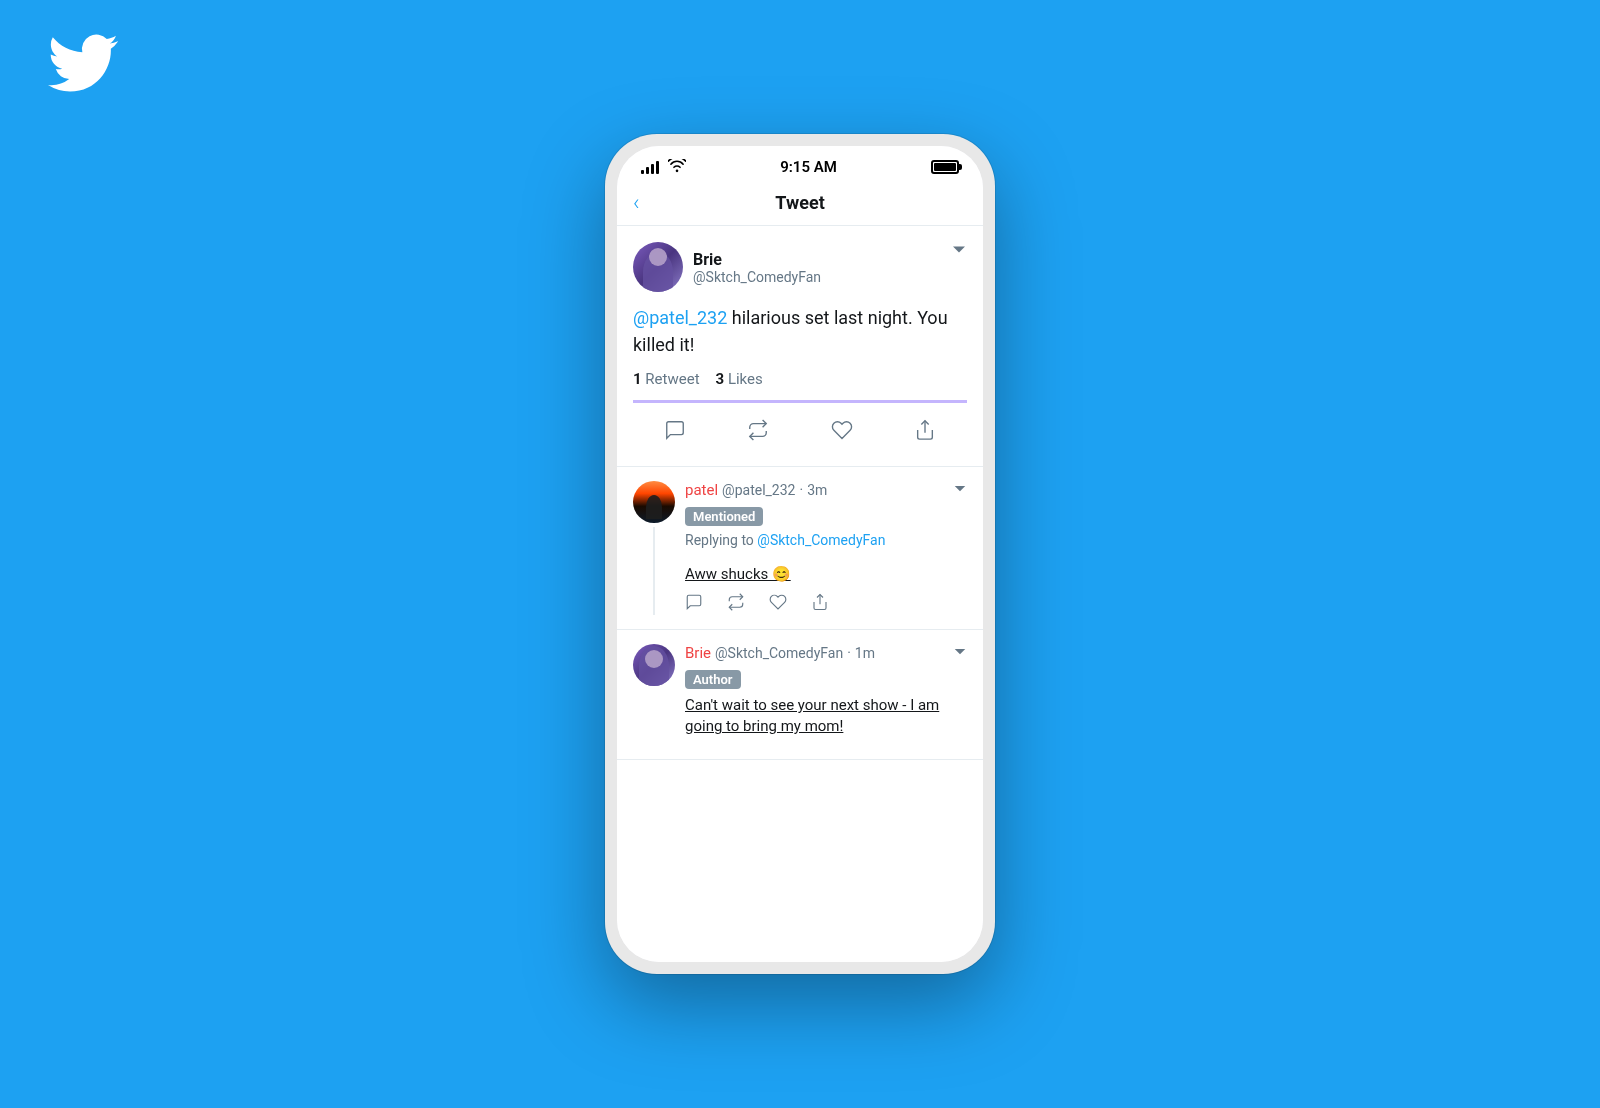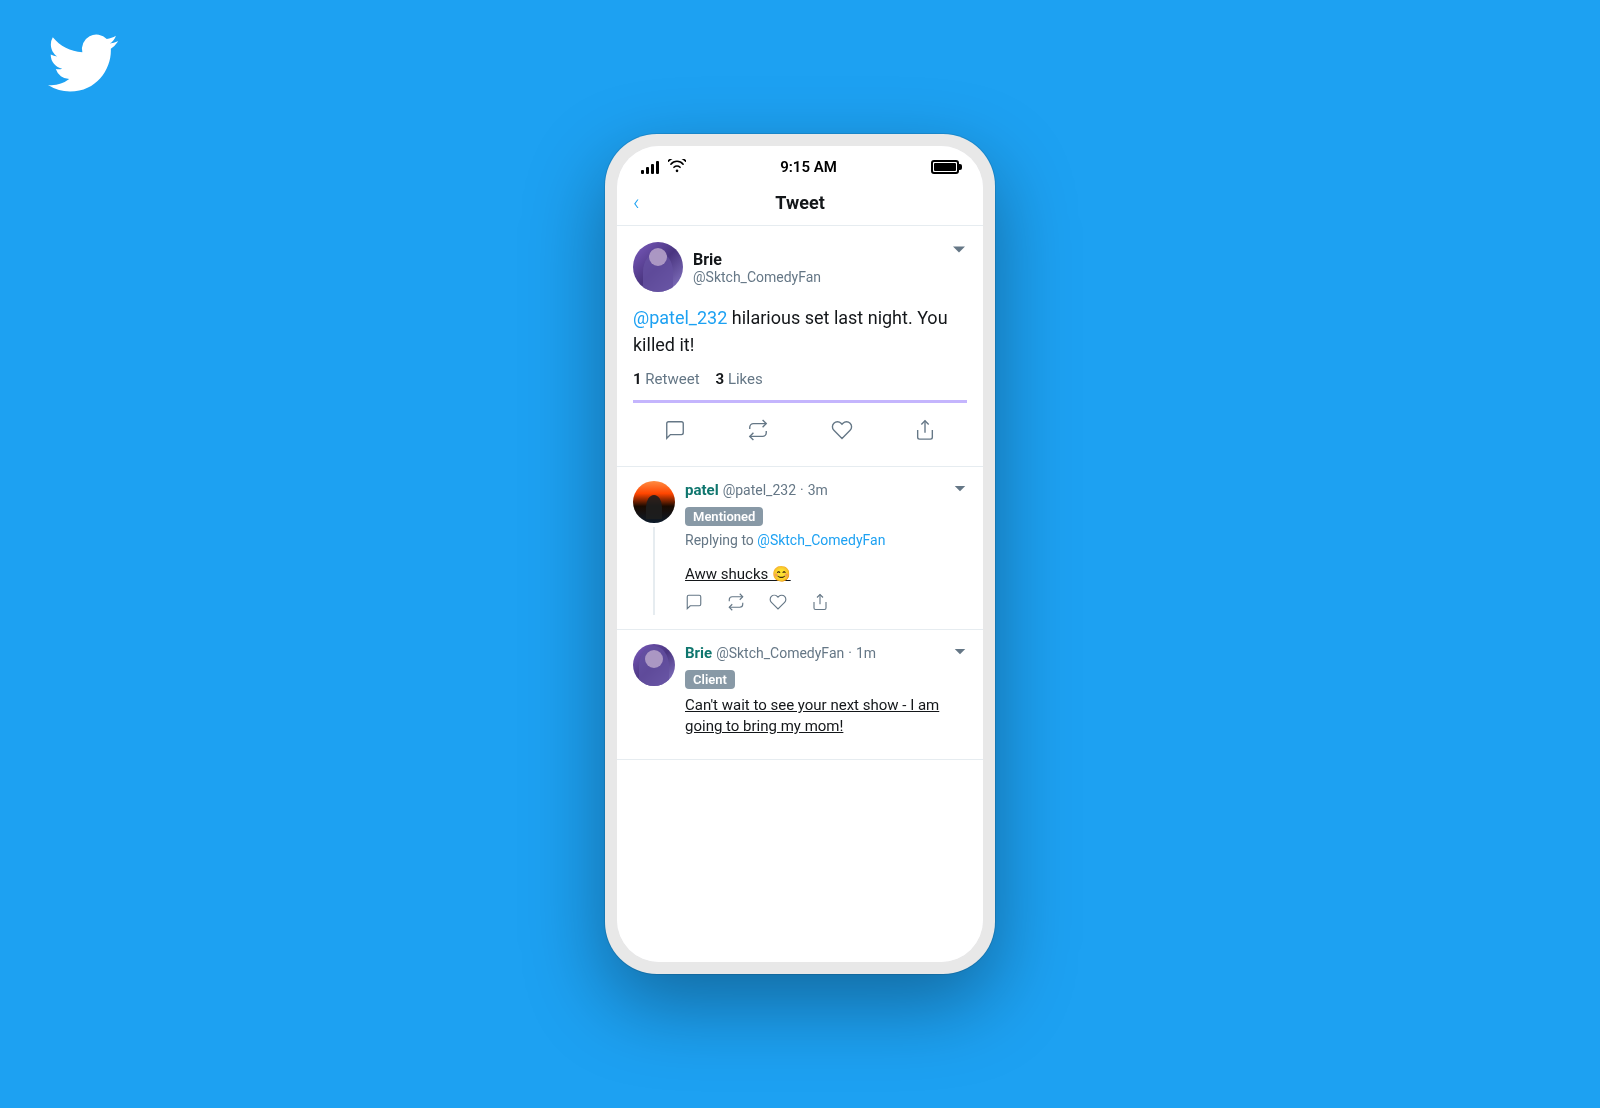--- a/index.html
+++ b/index.html
@@ -341,22 +341,22 @@
     .reply-user-row {
       display: flex;
       align-items: center;
       flex-wrap: wrap;
       gap: 4px;
       margin-bottom: 4px;
     }
 
     .reply-name {
       font-size: 15px;
-      font-weight: 700;
-      color: #0f766e;
+      font-weight: 400;
+      color: #ef4444;
     }
 
     .reply-handle {
       font-size: 14px;
       color: #657786;
     }
 
     .reply-time {
       font-size: 14px;
       color: #657786;
@@ -586,21 +586,21 @@
               <div class="avatar-col">
                 <div class="avatar-sm avatar-brie"></div>
               </div>
               <div class="reply-body">
                 <div class="reply-user-row">
                   <span class="reply-name">Brie</span>
                   <span class="reply-handle">@Sktch_ComedyFan</span>
                   <span class="reply-time">·</span>
                   <span class="reply-time">1m</span>
                 </div>
-                <div class="badge badge-author">Client</div>
+                <div class="badge badge-author">Author</div>
                 <div class="reply-text">Can't wait to see your next show - I am going to bring my mom!</div>
               </div>
             </div>
             <span class="chevron-down">
               <svg width="14" height="14" viewBox="0 0 16 16" fill="#657786">
                 <path d="M8 10.5L2 4.5h12z"></path>
               </svg>
             </span>
           </div>
         </div>

